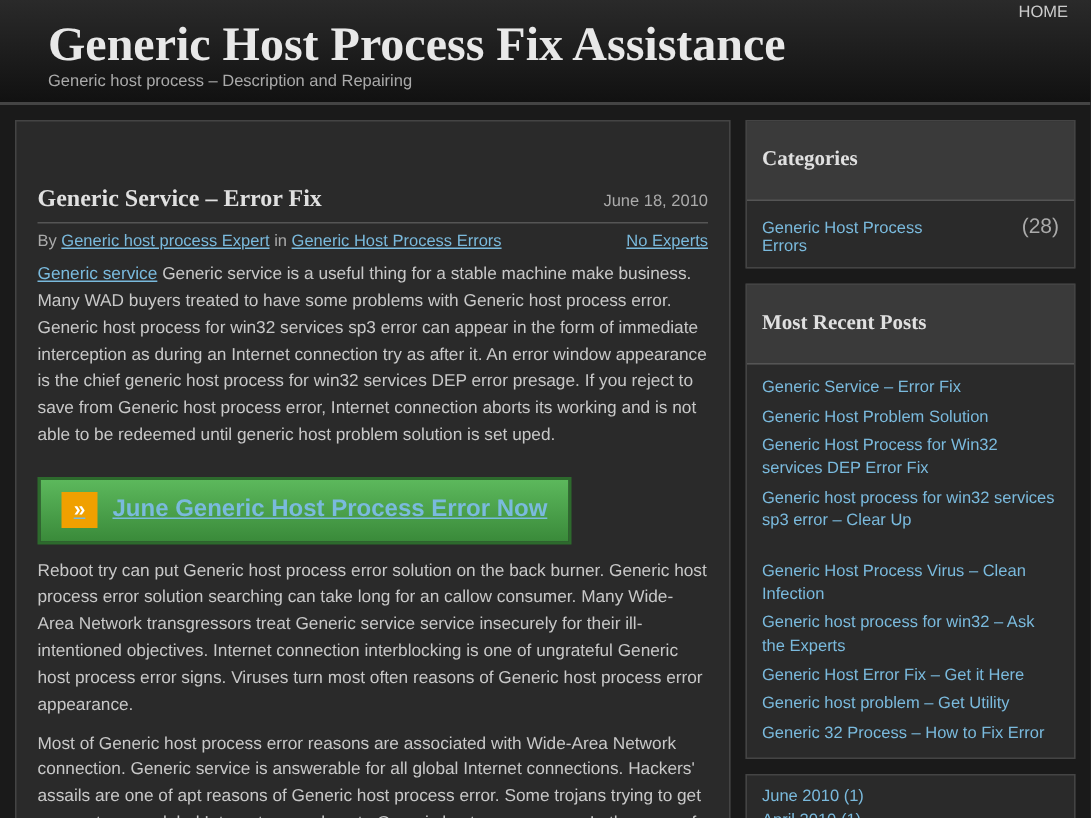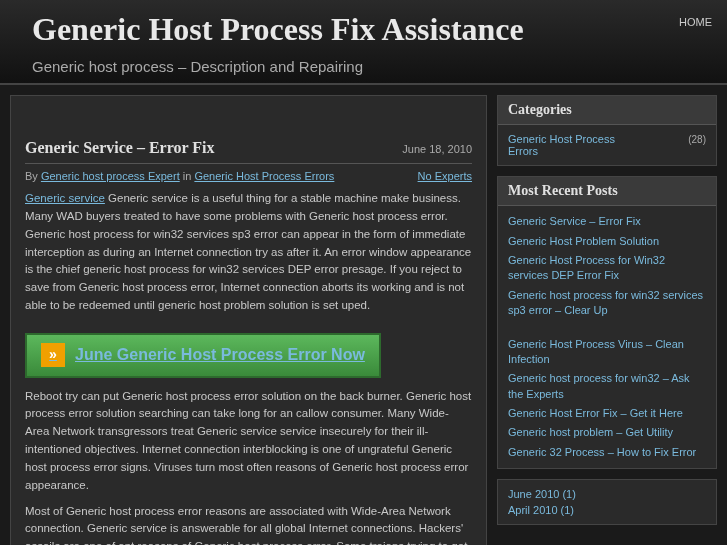--- a/index.html
+++ b/index.html
@@ -22,28 +22,28 @@
     }
     #header h1 {
       font-size: 32px;
       font-weight: bold;
       color: #e8e8e8;
       letter-spacing: 0px;
       line-height: 1.1;
       font-family: Georgia, serif;
     }
     #header .subtitle {
-      font-size: 15px;
-      color: #aaa;
-      margin-top: 11px;
+      font-size: 11px;
+      color: #aaa;
+      margin-top: 1px;
     }
     #header .home-link {
       position: absolute;
       right: 15px;
-      top: 16px;
+      top: 2px;
       color: #ccc;
       font-size: 11px;
       text-decoration: none;
       text-transform: uppercase;
     }
 
     
     #layout {
       display: flex;
       gap: 0;
@@ -140,21 +140,21 @@
     }
 
     .sidebar-box {
       background: #2a2a2a;
       border: 1px solid #444;
       margin-bottom: 10px;
     }
     .sidebar-box-title {
       background: #3a3a3a;
       border-bottom: 1px solid #555;
-      padding: 6px 10px;
+      padding: 18px 10px;
       font-size: 14px;
       font-weight: bold;
       color: #e0e0e0;
       font-family: Georgia, serif;
     }
     .sidebar-box-content {
       padding: 6px 10px;
     }
     .sidebar-link {
       display: block;
@@ -169,21 +169,21 @@
       justify-content: space-between;
       align-items: baseline;
       padding: 2px 0;
     }
     .sidebar-category-item a {
       color: #7abadd;
       text-decoration: none;
       font-size: 11px;
     }
     .sidebar-category-count {
-      font-size: 10px;
+      font-size: 14px;
       color: #aaa;
       margin-left: 48px;
     }
     .archive-link {
       display: block;
       color: #7abadd;
       text-decoration: none;
       font-size: 11px;
       padding: 2px 0;
     }

